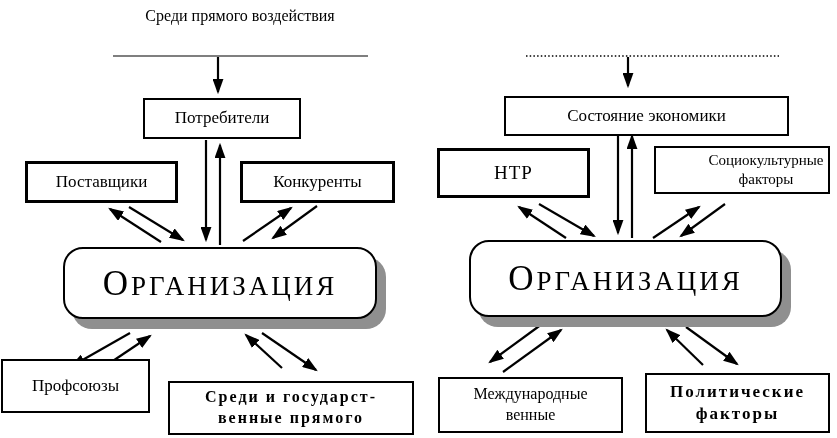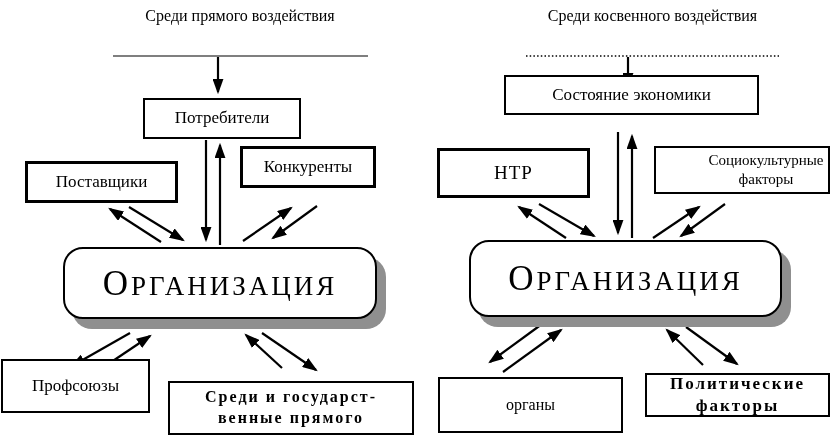--- a/index.html
+++ b/index.html
@@ -122,58 +122,58 @@
   <div class="dtitle" style="left:90px; top:7px; width:300px;text-align:center;">Среди прямого воздействия</div>
 
   <div class="box" style="left:143px; top:98px; width:158px; height:41px;">
     <span>Потребители</span>
   </div>
 
   <div class="box b3" style="left:25px; top:161px; width:153px; height:42px;">
     <span>Поставщики</span>
   </div>
 
-  <div class="box b3" style="left:240px; top:146px; width:136px; height:42px;text-align:center;">
+  <div class="box b3" style="left:240px; top:161px; width:155px; height:42px;text-align:center;">
     <span>Конкуренты</span>
   </div>
 
   <div class="orgbox" style="left:63px; top:247px; width:314px; height:72px;">
     <span class="org-label"><span class="initial">О</span><span>РГАНИЗАЦИЯ</span></span>
   </div>
 
   <div class="box" style="left:1px; top:359px; width:149px; height:54px;">
     <span>Профсоюзы</span>
   </div>
 
   <div class="box bold-sp fs16" style="left:168px; top:381px; width:246px; height:54px;">
     <span>Среди и государст-</span>
     <span>венные прямого</span>
   </div>
 
-  <div class="dtitle" style="left:495px; top:7px; width:315px;">Среди косвенного воздействия</div>
 
-  <div class="box" style="left:504px; top:75px; width:255px; height:40px;">
+  <div class="box" style="left:504px; top:96px; width:285px; height:40px;">
     <span>Состояние экономики</span>
   </div>
 
   <div class="box b3 fs19" style="left:437px; top:148px; width:153px; height:50px;">
     <span>НТР</span>
   </div>
 
   <div class="box fs15" style="left:654px; top:146px; width:176px; height:48px;padding-left:48px;">
     <span>Социокультурные</span>
     <span>факторы</span>
   </div>
 
   <div class="orgbox" style="left:469px; top:240px; width:313px; height:77px;">
     <span class="org-label"><span class="initial">О</span><span>РГАНИЗАЦИЯ</span></span>
   </div>
 
   <div class="box fs16" style="left:438px; top:377px; width:185px; height:56px;">
-    <span>органы</span>
+    <span>Международные</span>
+    <span>венные</span>
   </div>
 
-  <div class="box bold-sp" style="left:645px; top:373px; width:185px; height:44px;">
+  <div class="box bold-sp" style="left:645px; top:373px; width:185px; height:60px;">
     <span>Политические</span>
     <span>факторы</span>
   </div>
 
 </div>
 
 </body></html>

